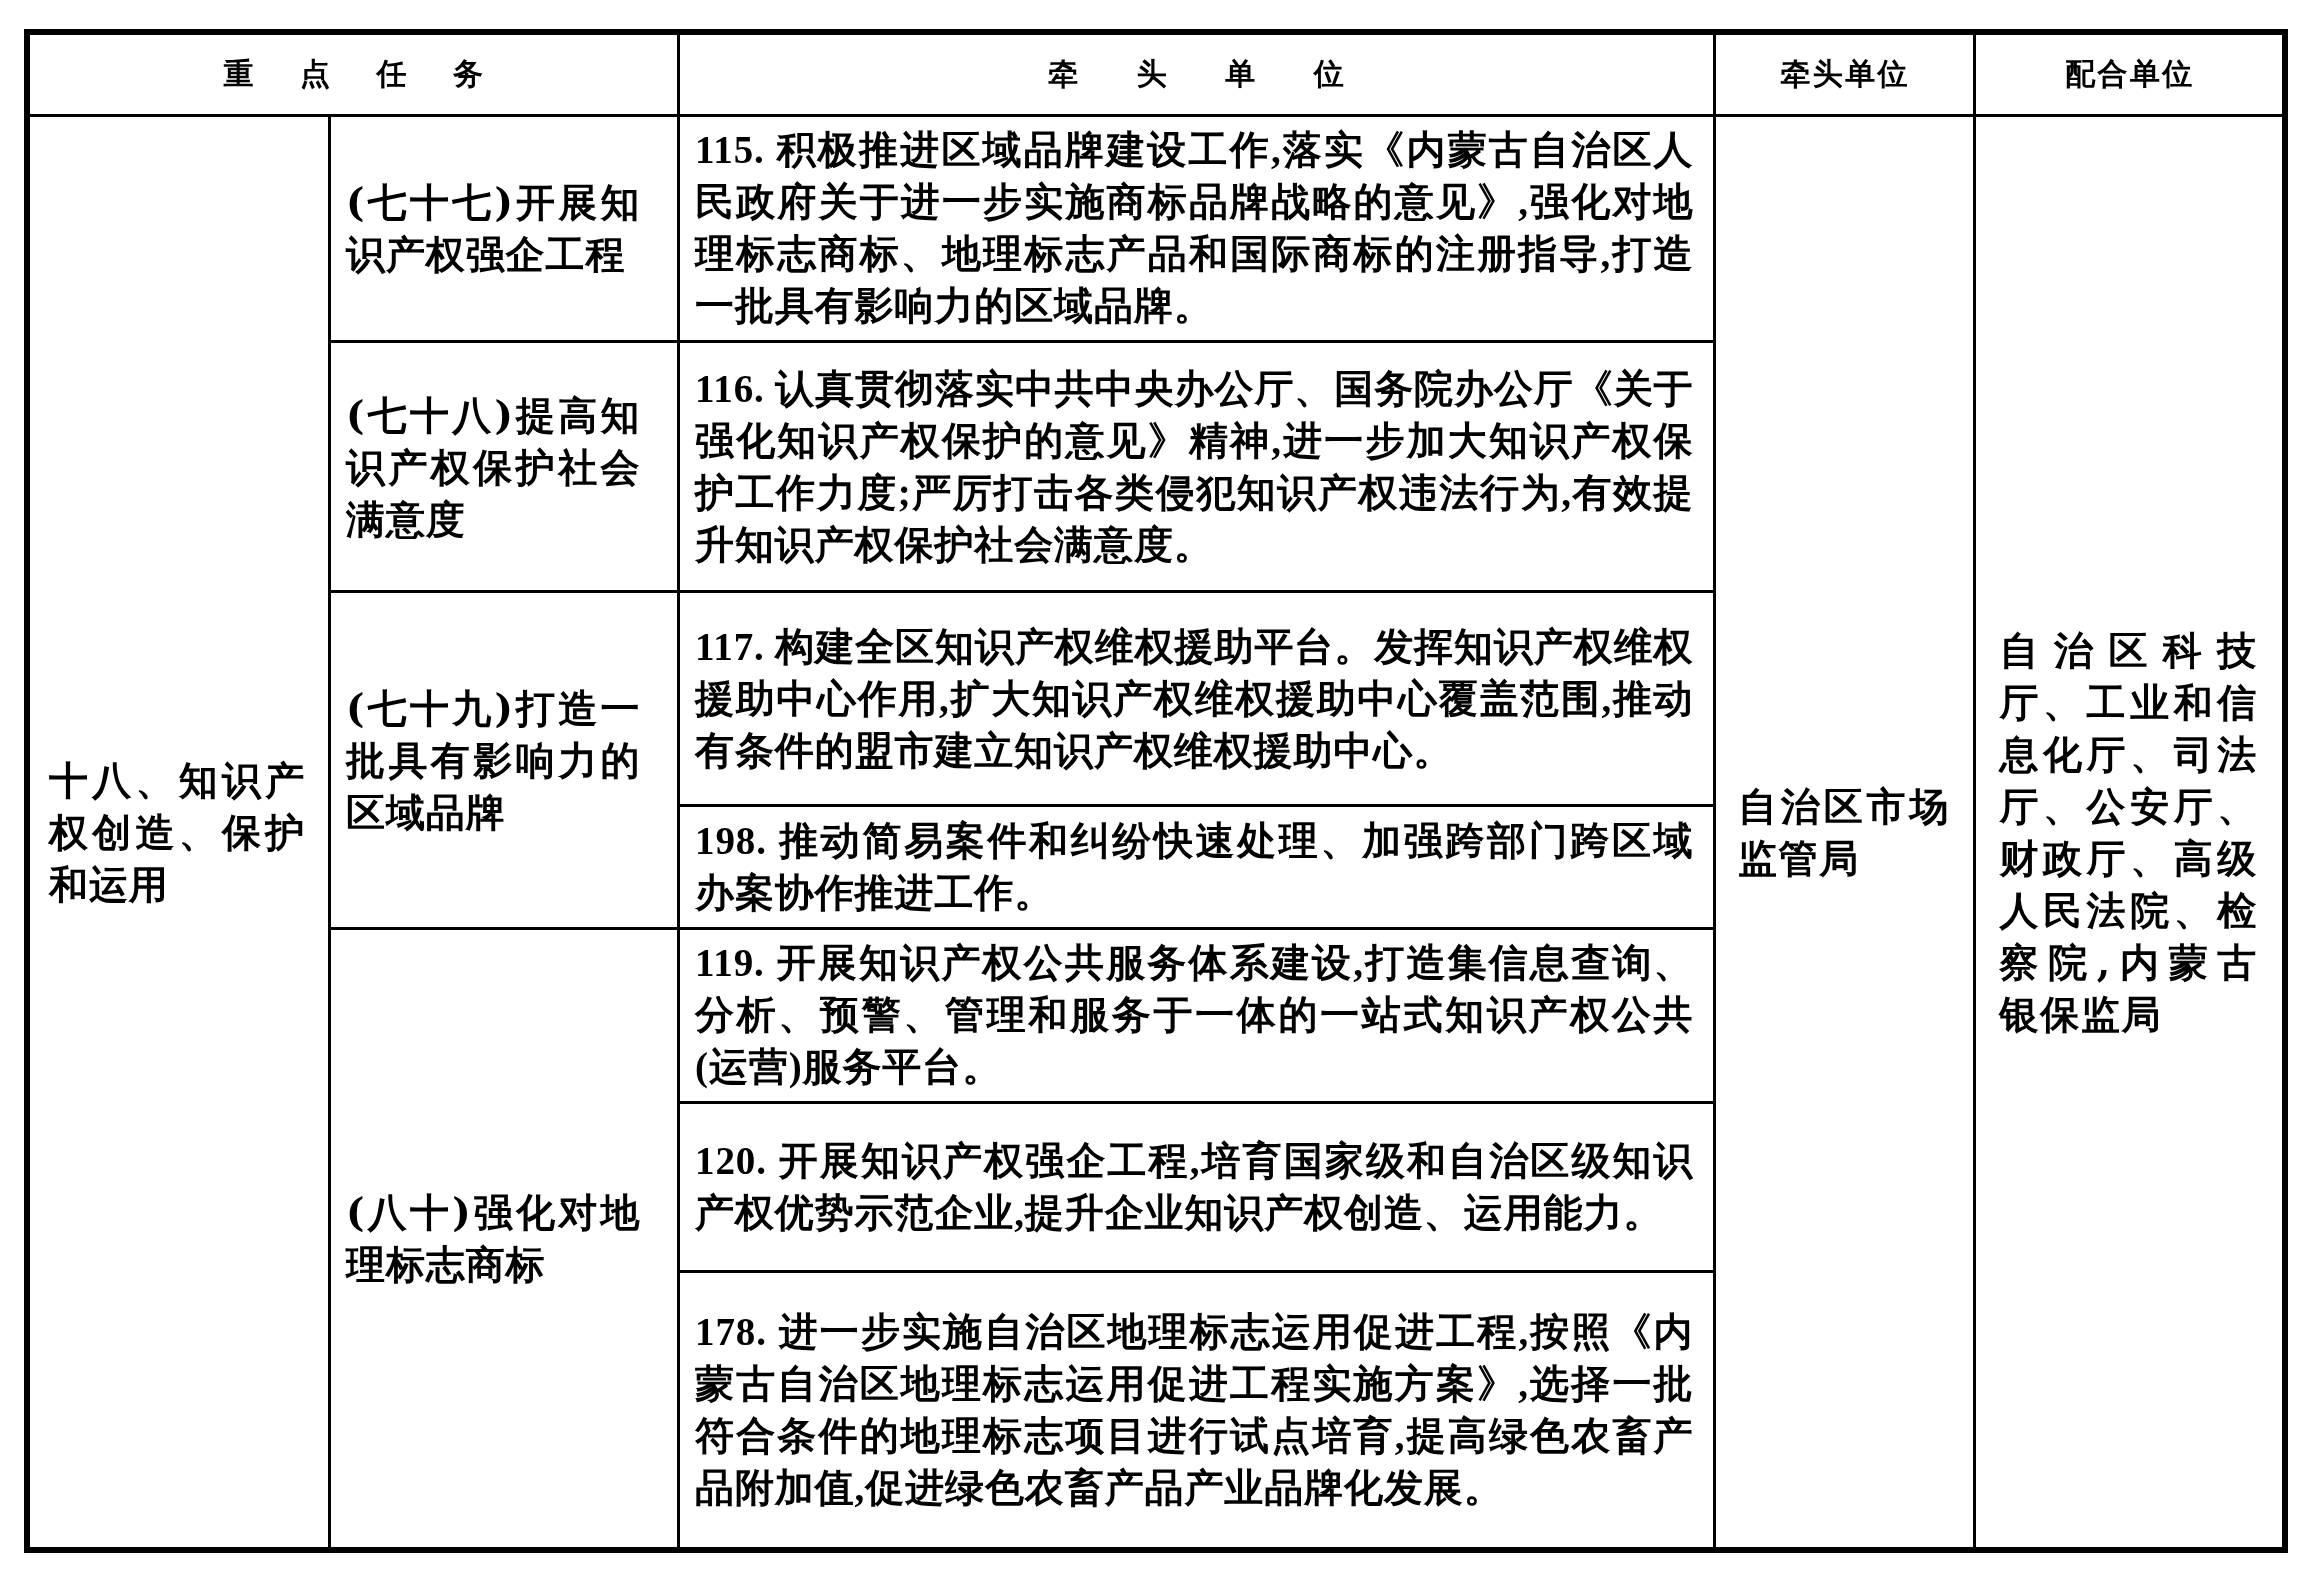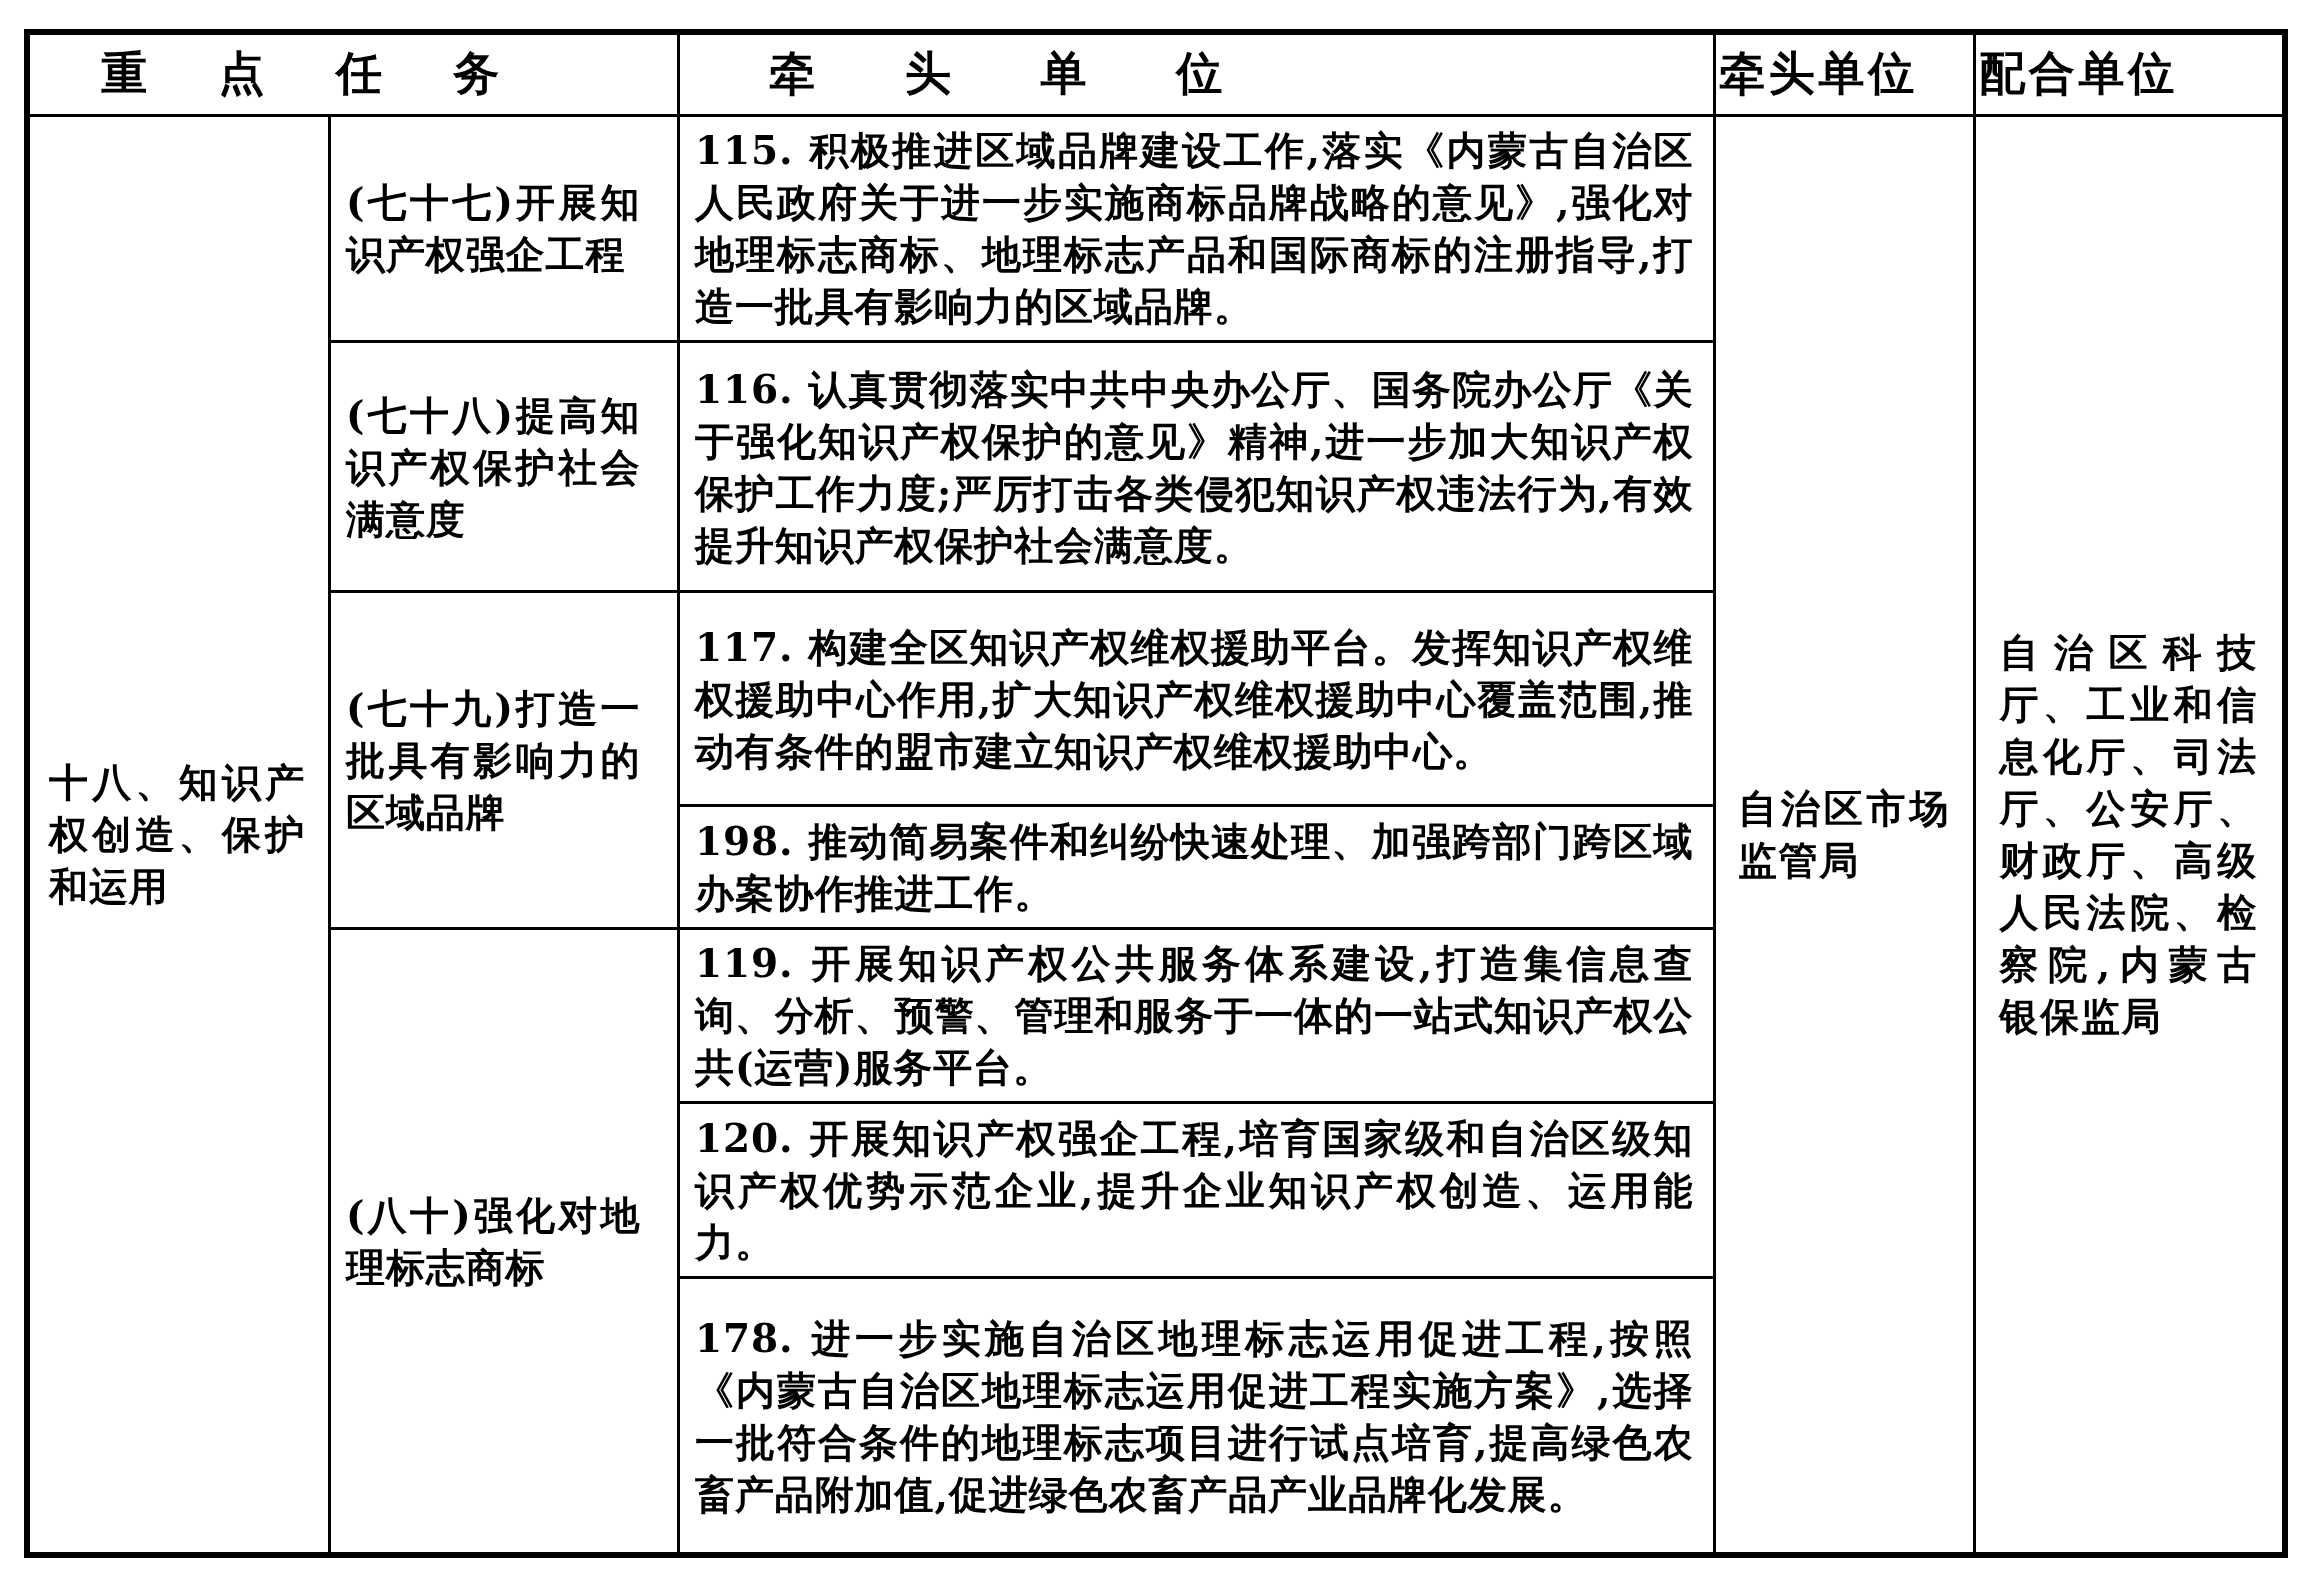--- a/index.html
+++ b/index.html
@@ -29,42 +29,42 @@
   table.doc td {
     border: 3.4px solid #000000;
     box-sizing: border-box;
   }
   
   thead th {
     border-bottom: 5.2px solid #000000;
     height: 83px;
     font-family: "Liberation Sans", sans-serif;
     font-weight: bold;
-    font-size: 46px;
-    text-align: left;
+    font-size: 30px;
+    text-align: center;
     vertical-align: middle;
     padding: 0;
     white-space: nowrap;
   }
   th.th-task    { letter-spacing: 1.55em; padding-left: 1.55em; }
   th.th-measure { letter-spacing: 1.95em; padding-left: 1.95em; }
   th.th-lead    { letter-spacing: 0.08em; padding-left: 0.08em; }
   th.th-support { letter-spacing: 0.08em; padding-left: 0.08em; }
   
   tbody td {
     font-size: 39px;
     line-height: 52px;
     font-weight: 600;
     vertical-align: middle;
     letter-spacing: 0.9px;
     text-align: justify;
   }
   td.group-cell   { padding: 8.6px 22.4px 8.6px 19px; }
   td.task-cell    { padding: 8.6px 36px 8.6px 15.5px; }
-  td.measure-cell { padding: 7.8px 19px 7.8px 15.5px; }
+  td.measure-cell { padding: 7.8px 19px 7.8px 15.5px; font-family: Liberation Serif, serif; }
   td.lead-cell    { padding: 8.6px 22.4px; letter-spacing: 1.7px; }
   td.support-cell { padding: 8.6px 24px; letter-spacing: 1.7px; }
   
   tr.r115 { height: 219px; }
   tr.r116 { height: 250px; }
   tr.r117 { height: 214px; }
   tr.r118 { height: 119px; }
   tr.r119 { height: 166px; }
   tr.r120 { height: 169px; }
   tr.r121 { height: 278px; }

